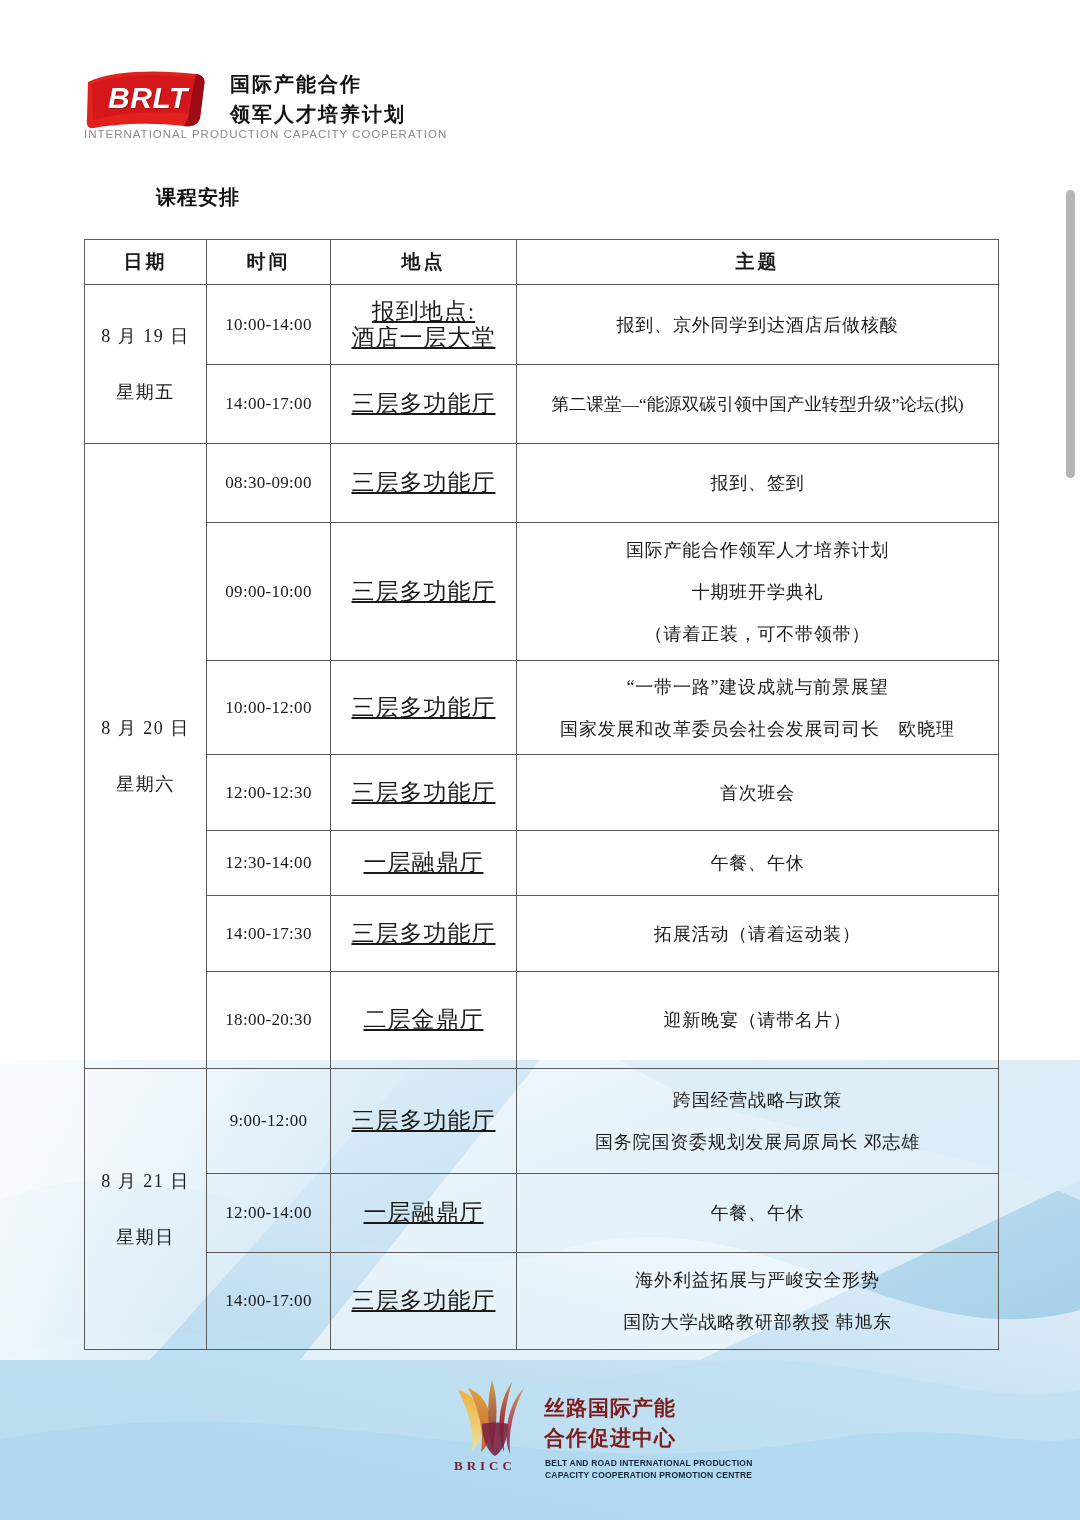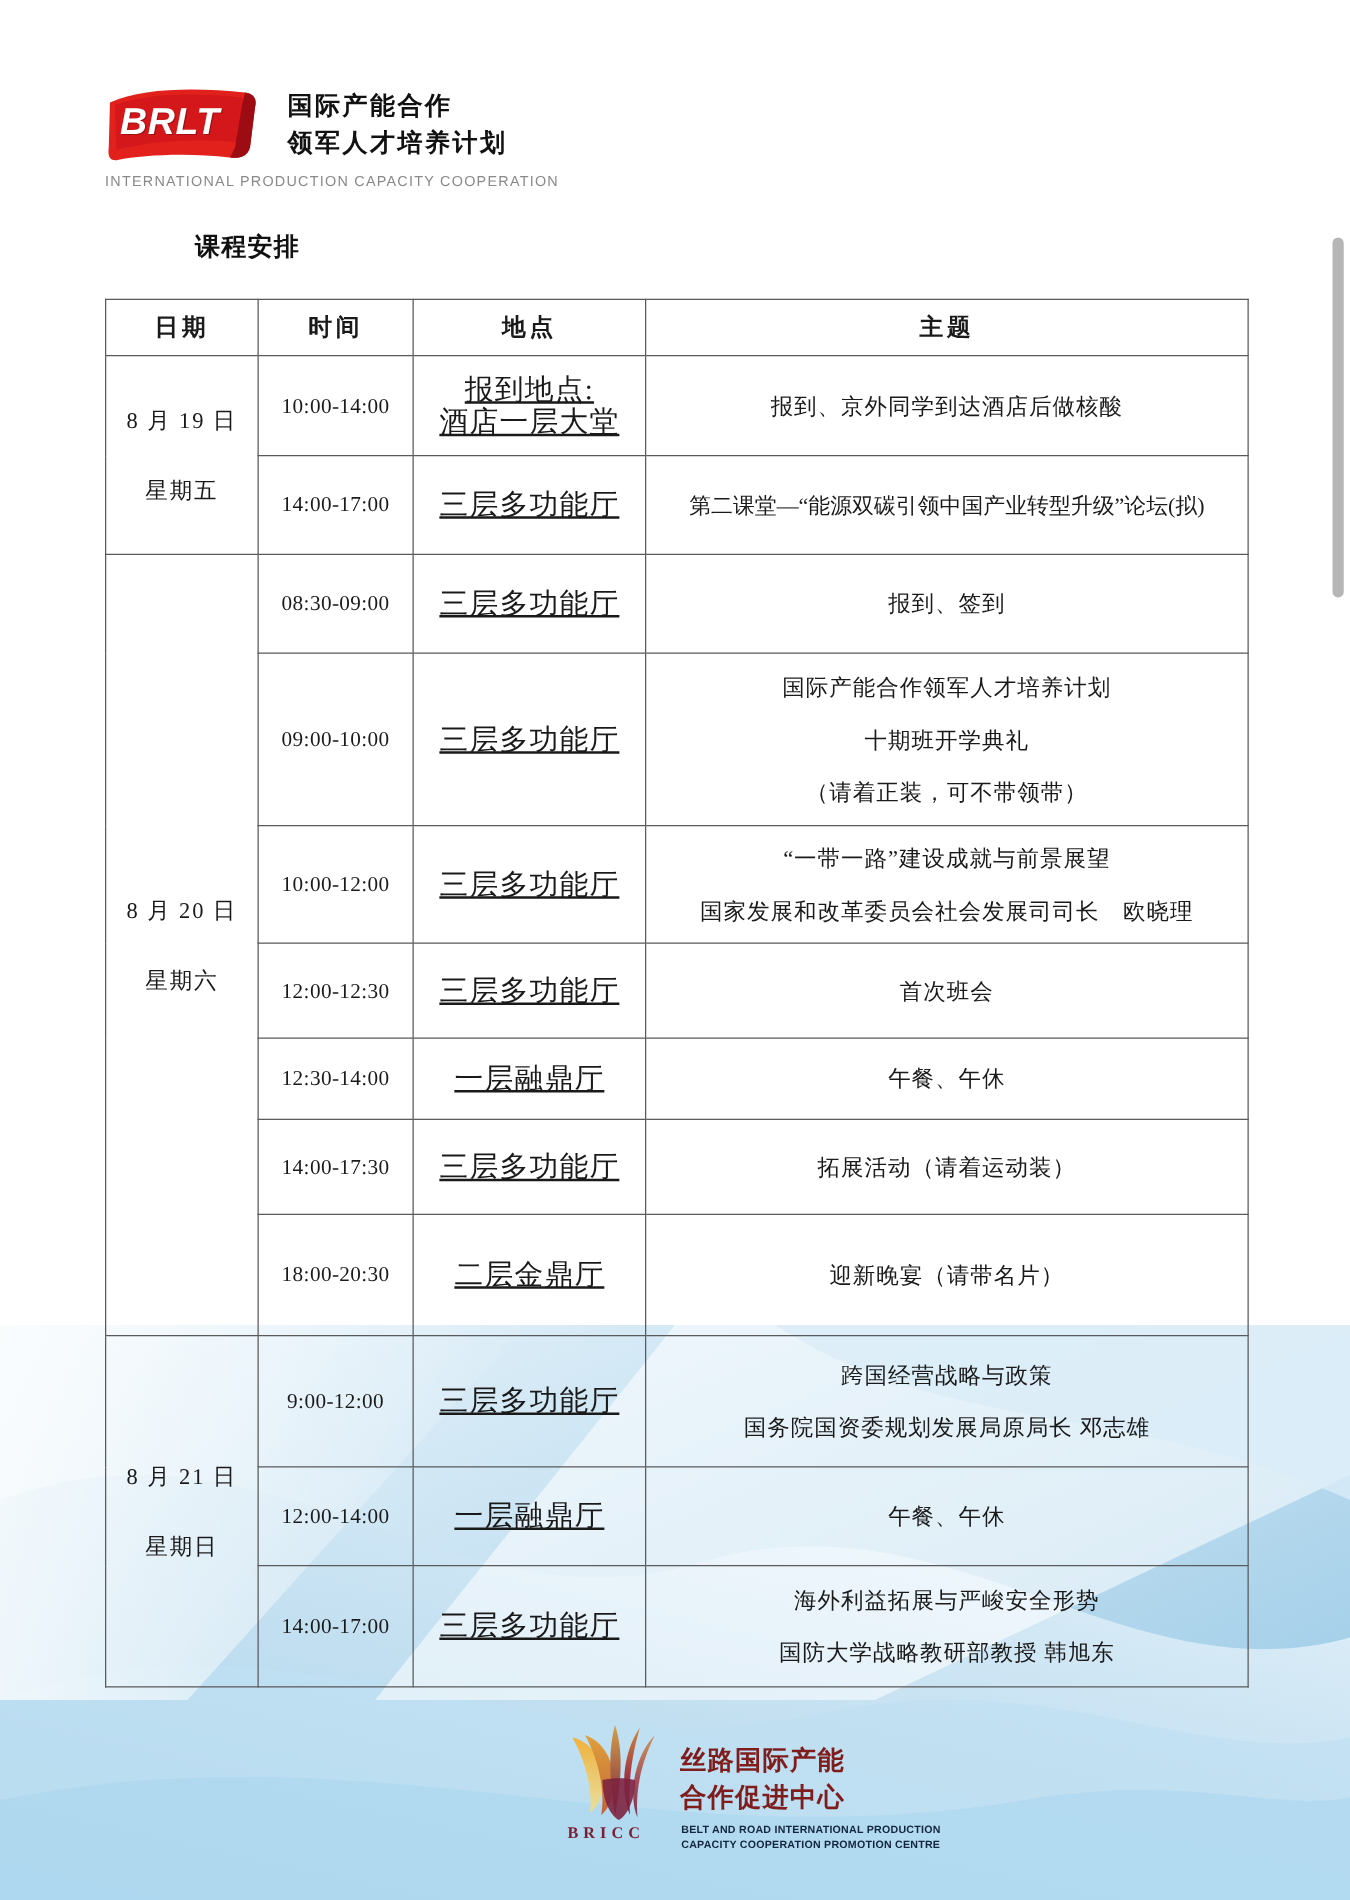--- a/index.html
+++ b/index.html
@@ -47,20 +47,21 @@
     left: 0px;
     top: 0px;
     width: 128px;
     height: 62px;
   }
   #brlt-wordmark-text {
     position: absolute;
     left: 12px;
     top: 13px;
     width: 104px;
+    text-align: center;
     font-family: "Liberation Sans", sans-serif;
     font-style: italic;
     font-weight: bold;
     font-size: 30px;
     letter-spacing: 0.5px;
     color: #ffffff;
     line-height: 34px;
     text-shadow: 1px 1px 0 rgba(0,0,0,0.25);
   }
   #brlt-cn-line1, #brlt-cn-line2 {
@@ -71,21 +72,21 @@
     font-size: 20px;
     letter-spacing: 2px;
     color: #111111;
     white-space: nowrap;
   }
   #brlt-cn-line1 { top: 3px; }
   #brlt-cn-line2 { top: 33px; }
   #brlt-en-tagline {
     position: absolute;
     left: 0px;
-    top: 72px;
+    top: 60px;
     font-family: "Liberation Sans", sans-serif;
     font-size: 11.5px;
     letter-spacing: 1.0px;
     color: #8a8a8a;
     white-space: nowrap;
     text-align: right;
   }
 
   
   #section-title {

